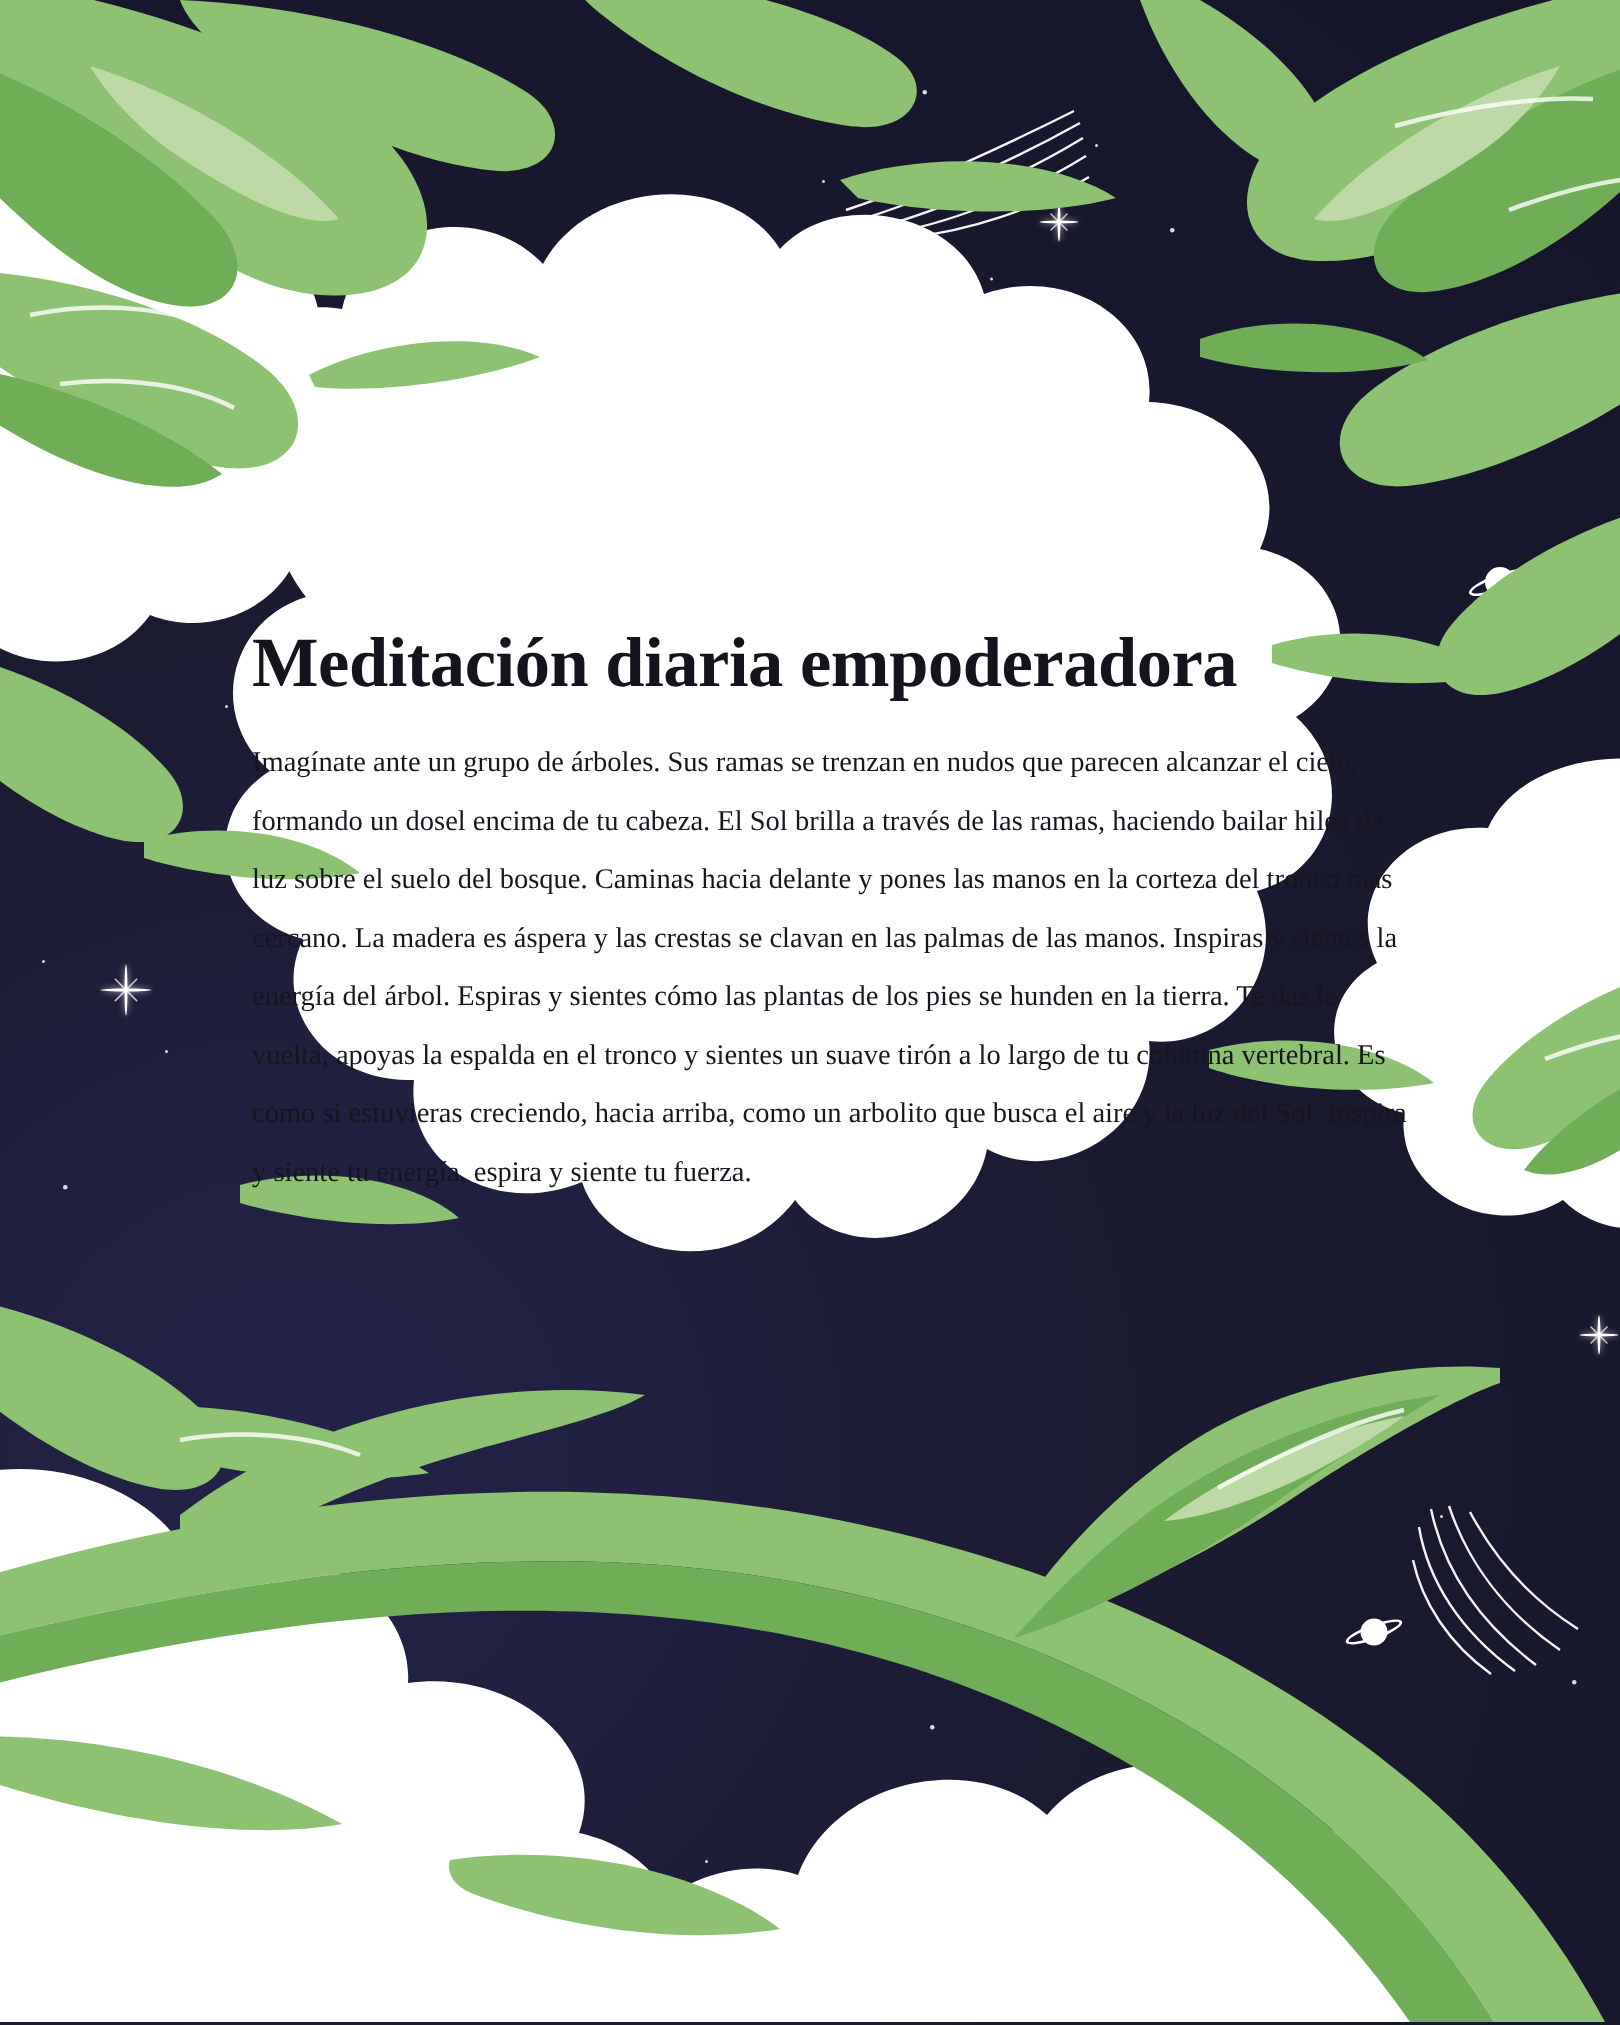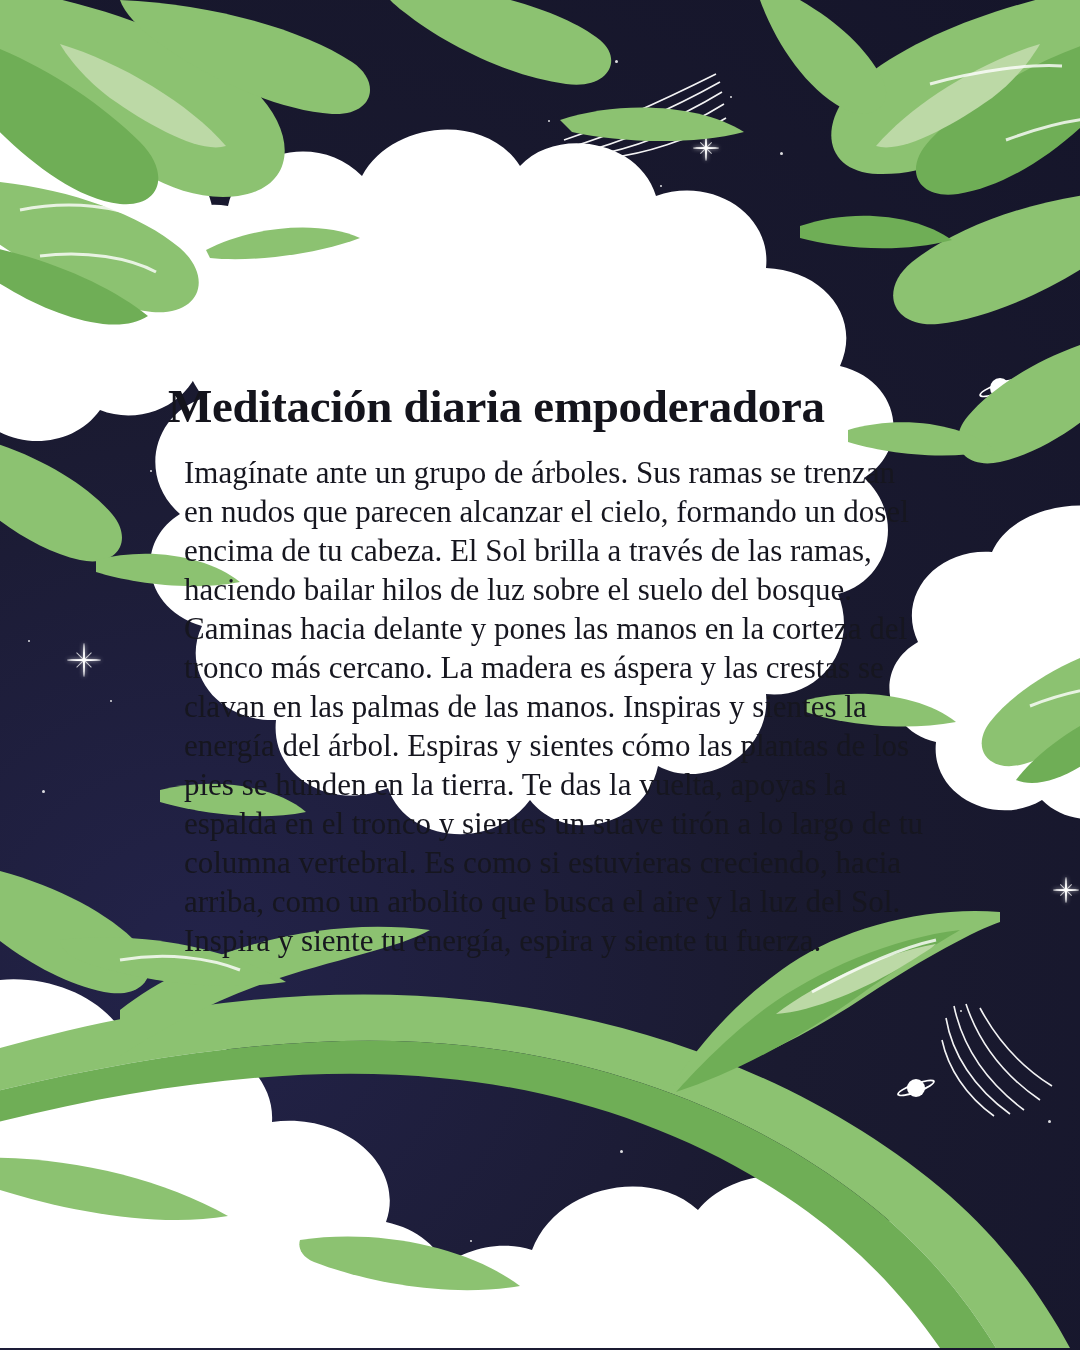--- a/index.html
+++ b/index.html
@@ -99,38 +99,38 @@
   .art {
     position: absolute;
     inset: 0;
   }
   .art svg { display: block; width: 1080px; height: 1350px; }
 
   
   .copy {
     position: absolute;
     left: 168px;
-    top: 382px;
+    top: 418px;
     width: 776px;
     color: #15151f;
   }
   .title {
     font-family: "Liberation Serif", serif;
     font-size: 47px;
     font-weight: 700;
     letter-spacing: -0.3px;
     line-height: 1.05;
     margin: 0 0 22px 0;
     color: #14141c;
   }
   .body-text {
     font-family: "Liberation Serif", serif;
-    font-size: 31px;
+    font-size: 19px;
     line-height: 39px;
-    margin: 16px;
+    margin: 0;
     color: #16161f;
     text-align: left;
   }
 </style>
 </head>
 <body>
 
 <div id="poster">
 
   <div class="sky"></div>

